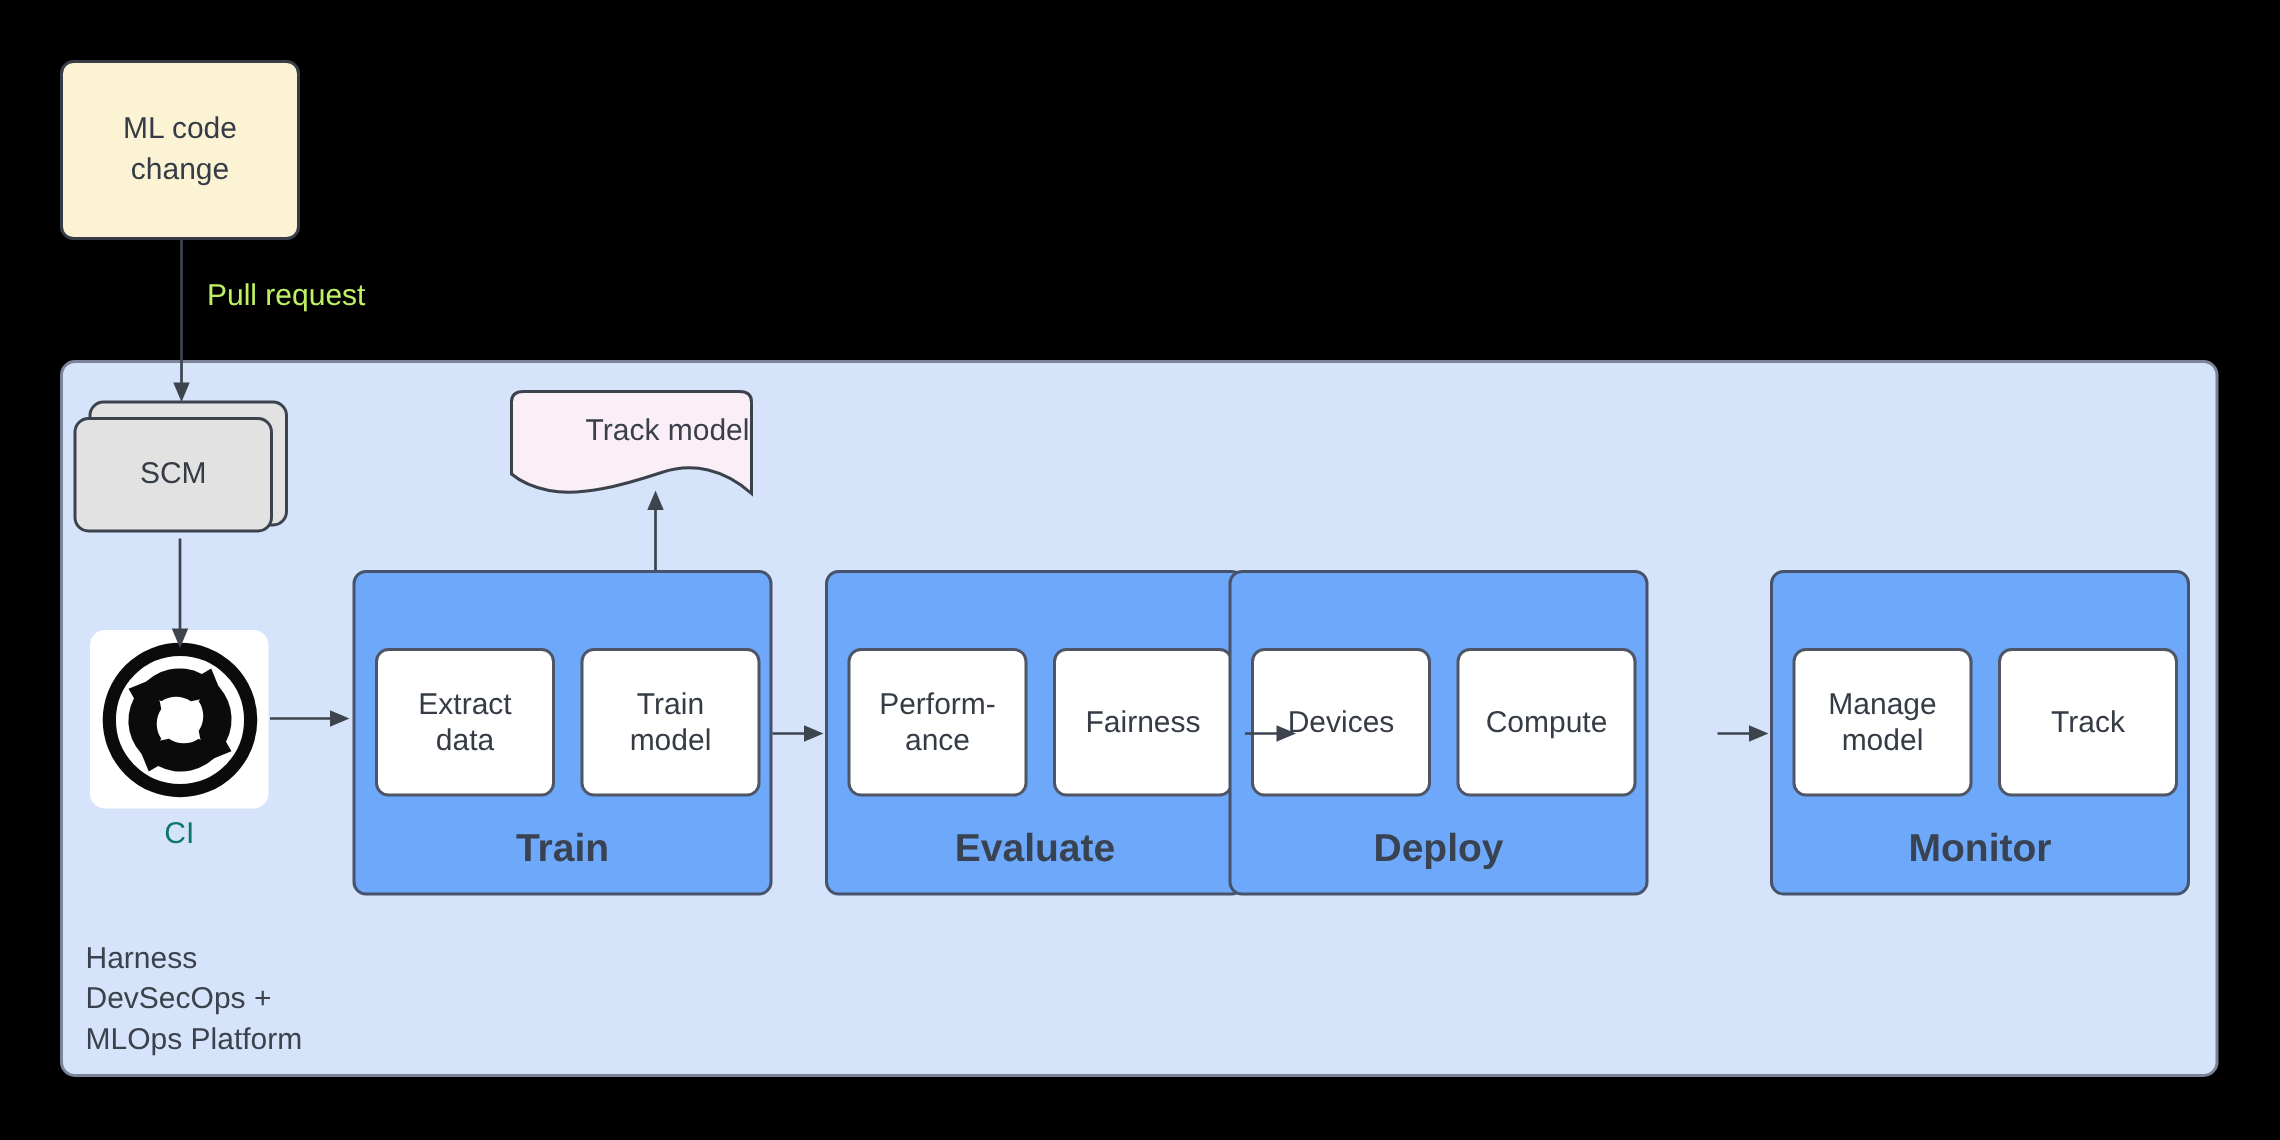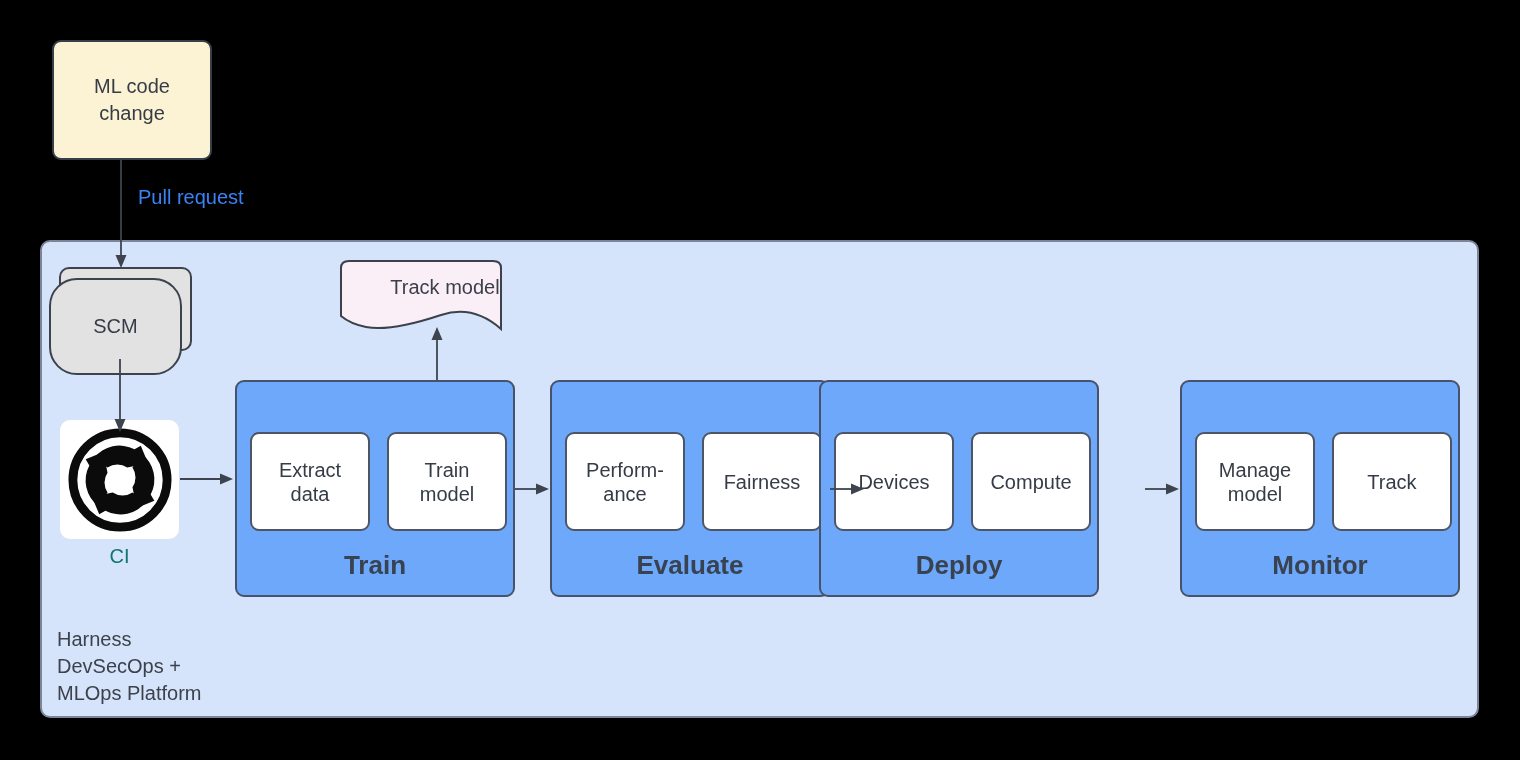--- a/index.html
+++ b/index.html
@@ -8,44 +8,44 @@
     background:#000000;
     font-family:"Liberation Sans", sans-serif;
     color:#363C46;
   }
   .node{
     position:absolute;box-sizing:border-box;border-radius:9px;
     display:flex;align-items:center;justify-content:center;
     text-align:center;white-space:pre-line;
   }
   .src-node{
-    left:52px;top:40px;width:160px;height:120px;
+    left:40px;top:40px;width:160px;height:120px;
     background:#FCF3D4;border:2px solid #383E48;
     font-size:20px;line-height:27px;z-index:6;
   }
   .edge-label{
     position:absolute;left:138px;top:186px;font-size:20px;
-    color:#3b82f6;z-index:6;
+    color:#bef264;z-index:6;
   }
   .platform{
     position:absolute;left:40px;top:240px;width:1439px;height:478px;
     background:#D6E4FB;border:2px solid #7B8499;border-radius:10px;
     box-sizing:border-box;z-index:1;
   }
   .platform-label{
     position:absolute;left:57px;top:626px;font-size:20px;line-height:27px;
     color:#3B424C;white-space:pre-line;z-index:6;
   }
   .scm-card{
     position:absolute;box-sizing:border-box;border-radius:10px;
     background:#E2E2E3;border:2px solid #3C434E;
     display:flex;align-items:center;justify-content:center;font-size:20px;
   }
   .scm-back{left:59px;top:267px;width:133px;height:84px;z-index:2;}
-  .scm-front{left:49px;top:278px;width:133px;height:97px;z-index:3;border-radius:28px;}
+  .scm-front{left:49px;top:278px;width:133px;height:77px;z-index:3;}
   .ci-box{
     position:absolute;left:60px;top:420px;width:119px;height:119px;
     background:#FFFFFF;border-radius:10px;z-index:3;
     display:flex;align-items:center;justify-content:center;
   }
   .ci-label{
     position:absolute;left:60px;top:545px;width:119px;text-align:center;
     font-size:20px;color:#0f766e;z-index:6;
   }
   .stage{

